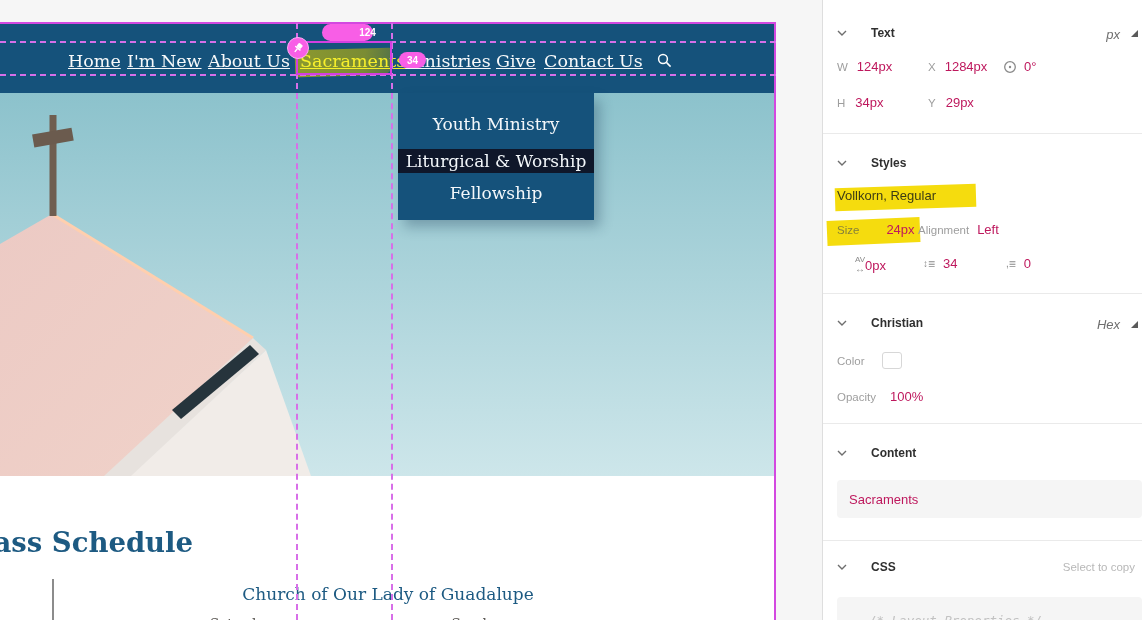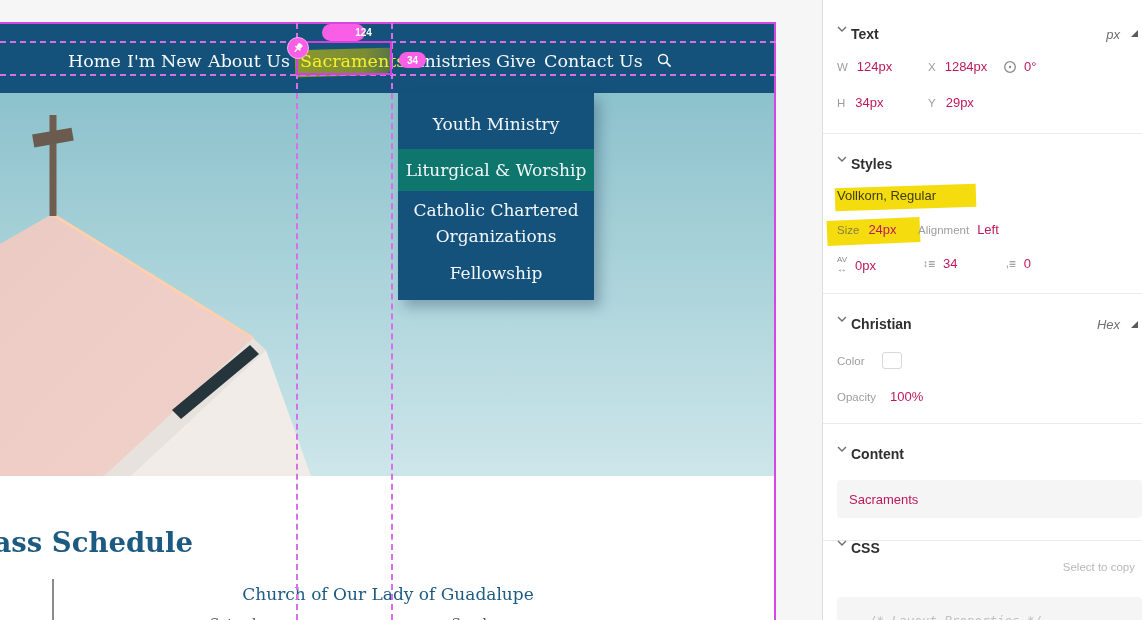--- a/index.html
+++ b/index.html
@@ -6,39 +6,39 @@
   html,body { width:1142px; height:620px; overflow:hidden; }
   body { font-family:"Liberation Sans","DejaVu Sans",sans-serif; background:#f6f6f6; }
   #root { position:relative; width:1142px; height:620px; overflow:hidden; }
 
   
   #artboard { position:absolute; left:0; top:23px; width:776px; height:597px; background:#ffffff; overflow:hidden; }
   .serif { font-family:"DejaVu Serif","Liberation Serif",serif; }
 
   
   #navbar { position:absolute; left:0; top:1px; width:776px; height:69px; background:#15527b; }
-  .nav-item { position:absolute; top:26px; color:#f7f9fa; font-family:"DejaVu Serif","Liberation Serif",serif; font-size:17.5px; line-height:22px; white-space:nowrap; }
+  .nav-item { position:absolute; top:26px; color:#f7f9fa; font-family:"DejaVu Serif","Liberation Serif",serif; font-size:17.5px; line-height:22px; white-space:nowrap;text-decoration:underline; }
   .nav-home{left:68px} .nav-imnew{left:127px} .nav-about{left:208px}
   .nav-sacraments{left:300px; color:#f8f02c; z-index:3;}
   .nav-ministries{left:401px} .nav-give{left:496px} .nav-contact{left:544px}
   #nav-search { position:absolute; left:657px; top:29px; width:15px; height:15px; }
   #sacraments-swoosh { position:absolute; left:295px; top:25px; width:97px; height:27px;
     background:linear-gradient(100deg, rgba(213,196,0,.62) 0%, rgba(196,182,0,.58) 70%, rgba(170,160,0,.40) 100%);
     transform:rotate(-1.6deg); border-radius:3px 3px 10px 4px; z-index:2; }
 
   
   #hero { position:absolute; left:0; top:70px; width:776px; height:383px; }
 
   
   #dropdown { position:absolute; left:398px; top:70px; width:196px; background:#15527b;
     box-shadow:6px 7px 12px rgba(25,55,85,.32); padding-top:12px; padding-bottom:7px; z-index:2;}
   .dd-item { color:#f3f7fa; font-family:"DejaVu Serif","Liberation Serif",serif; font-size:17px;
     text-align:center; display:flex; align-items:center; justify-content:center; }
   .dd-h38{height:38px} .dd-h40{height:40px}
-  .dd-selected { height:42px; margin-top:6px; background:#0f766e; }
+  .dd-selected { height:24px; margin-top:6px; background:#0f172a; }
   .dd-two-line { height:62px; line-height:26px; display:block; padding-top:6px; }
 
   
   #schedule-heading { position:absolute; left:-37px; top:503px; color:#1d5a82; font-size:27.5px; font-weight:bold; white-space:nowrap; }
   #schedule-rule { position:absolute; left:52px; top:556px; width:2px; height:70px; background:#8c8c8c; }
   #church-name { position:absolute; left:222px; top:561px; width:300px; text-align:center; color:#1d5a82; font-size:17px;margin-left:16px; }
   .day-label { position:absolute; top:592px; width:140px; text-align:center; color:#55524e; font-size:13.5px; }
   .day-sat{left:171px} .day-sun{left:407px}
 
   
@@ -47,28 +47,28 @@
   #sel-right{left:774px;top:22px;width:2px;height:598px;}
   .guide-h { position:absolute; left:0; width:776px; height:0; border-top:2px dashed #d76fe8; z-index:5; }
   #guide-h1{top:41px} #guide-h2{top:74px}
   .guide-v { position:absolute; top:23px; height:597px; width:0; border-left:2px dashed #d76fe8; z-index:5; }
   #guide-v1{left:296px} #guide-v2{left:391px}
   #sel-item-box { position:absolute; left:296px; top:41px; width:96px; height:34px; border:2px solid #d33fe0; z-index:6; }
   #pin-handle { position:absolute; left:287px; top:37px; width:22px; height:22px; border-radius:50%;
     background:#f85ee6; border:1.5px solid #fcaef3; z-index:7; display:flex; align-items:center; justify-content:center; }
   .badge { position:absolute; background:#f85ee6; color:#ffffff; font-size:10px; font-weight:bold;
     border-radius:9px; display:flex; align-items:center; justify-content:center; z-index:7; }
-  #badge-124 { left:322px; top:24px; width:43px; height:17px;padding-left:40px; }
+  #badge-124 { left:322px; top:24px; width:51px; height:17px;padding-left:40px; }
   #badge-34  { left:399px; top:52px; width:27px; height:16px; }
 
   
   #panel-divider { position:absolute; left:822px; top:0; width:1px; height:620px; background:#dedede; }
   #panel { position:absolute; left:823px; top:0; width:319px; height:620px; background:#ffffff; }
-  .sec-header { position:absolute; left:14px; display:flex; align-items:flex-start; gap:4px;
-    color:#2f2f2f; font-size:14px; font-weight:bold; }
+  .sec-header { position:absolute; left:14px; display:flex; align-items:center; gap:24px;
+    color:#2f2f2f; font-size:12px; font-weight:bold; }
   .sec-divider { position:absolute; left:0; width:319px; height:1px; background:#eaeaea; }
   .plabel { color:#9e9e9e; font-size:11.5px; }
   .pvalue { color:#be185d; font-size:13px; }
   .prow { position:absolute; display:flex; align-items:center; }
   .unit { position:absolute; right:22px; color:#6e6e6e; font-size:13px; font-style:italic; }
   .corner-tri { position:absolute; right:4px; width:0; height:0; border-left:7px solid transparent; border-bottom:7px solid #5a5a5a; }
   .hl { position:absolute; background:#f5dc0e; z-index:0; }
   #hl-font { left:12px; top:186px; width:141px; height:23px; transform:rotate(-1.8deg); }
   #hl-size { left:4px;  top:219px; width:93px;  height:25px; transform:rotate(-2.4deg); }
   .gicon { color:#8a8a8a; font-size:10px; display:inline-flex; align-items:center; line-height:1; }
@@ -120,21 +120,20 @@
       <span class="nav-item nav-contact">Contact Us</span>
       <svg id="nav-search" viewBox="0 0 15 15">
         <circle cx="6" cy="6" r="4.4" fill="none" stroke="#ffffff" stroke-width="1.5"></circle>
         <line x1="9.4" y1="9.4" x2="13.6" y2="13.6" stroke="#ffffff" stroke-width="1.5"></line>
       </svg>
     </div>
 
     <div id="dropdown">
       <div class="dd-item dd-h38">Youth Ministry</div>
       <div class="dd-item dd-selected">Liturgical &amp; Worship</div>
-      <div class="dd-item dd-two-line">Catholic Chartered Organizations</div>
       <div class="dd-item dd-h40">Fellowship</div>
     </div>
 
     <div id="schedule-heading" class="serif">Mass Schedule</div>
     <div id="schedule-rule"></div>
     <div id="church-name" class="serif">Church of Our Lady of Guadalupe</div>
     <div class="day-label day-sat serif">Saturday</div>
     <div class="day-label day-sun serif">Sunday</div>
 
   </div>
@@ -200,30 +199,30 @@
         </svg>
       <span>Styles</span>
     </div>
 
     <div id="hl-font" class="hl"></div>
     <div class="prow" style="left:14px; top:188px; z-index:1">
       <span class="pvalue" style="color:#3c3c14">Vollkorn, Regular</span>
     </div>
 
     <div id="hl-size" class="hl"></div>
-    <div class="prow" style="left:14px; top:222px; gap:9px; z-index:1">
+    <div class="prow" style="left:14px; top:222px; gap:27px; z-index:1">
       <span class="plabel" style="color:#86813a">Size</span>
       <span class="pvalue">24px</span>
     </div>
     <div class="prow" style="left:95px; top:222px; gap:8px">
       <span class="plabel">Alignment</span>
       <span class="pvalue">Left</span>
     </div>
 
-    <div class="prow" style="left:14px; top:256px; gap:8px">
+    <div class="prow" style="left:32px; top:256px; ">
       <span class="gicon stack">
           <span class="tiny">AV</span>
           <span>↔</span>
         </span>
       <span class="pvalue">0px</span>
     </div>
     <div class="prow" style="left:100px; top:256px; gap:8px">
       <span class="gicon">
           <span>↕</span>
           <span style="font-size:12px">≡</span>
@@ -265,21 +264,21 @@
           <polyline points="1,1 5,5 9,1" fill="none" stroke="#6e6e6e" stroke-width="1.4"></polyline>
         </svg>
       <span>Content</span>
     </div>
     <div id="content-box" class="gray-box">
       <span class="pvalue">Sacraments</span>
     </div>
 
     <div class="sec-divider" style="top:540px"></div>
 
-    <div class="sec-header" style="top:540px">
+    <div class="sec-header" style="top:560px">
       <svg width="10" height="6" viewBox="0 0 10 6">
           <polyline points="1,1 5,5 9,1" fill="none" stroke="#6e6e6e" stroke-width="1.4"></polyline>
         </svg>
       <span>CSS</span>
     </div>
     <span id="select-to-copy" style="top:561px">Select to copy</span>
     <div id="css-box" class="gray-box">
       <span id="css-snippet">/* Layout Properties */</span>
     </div>
   </div>

